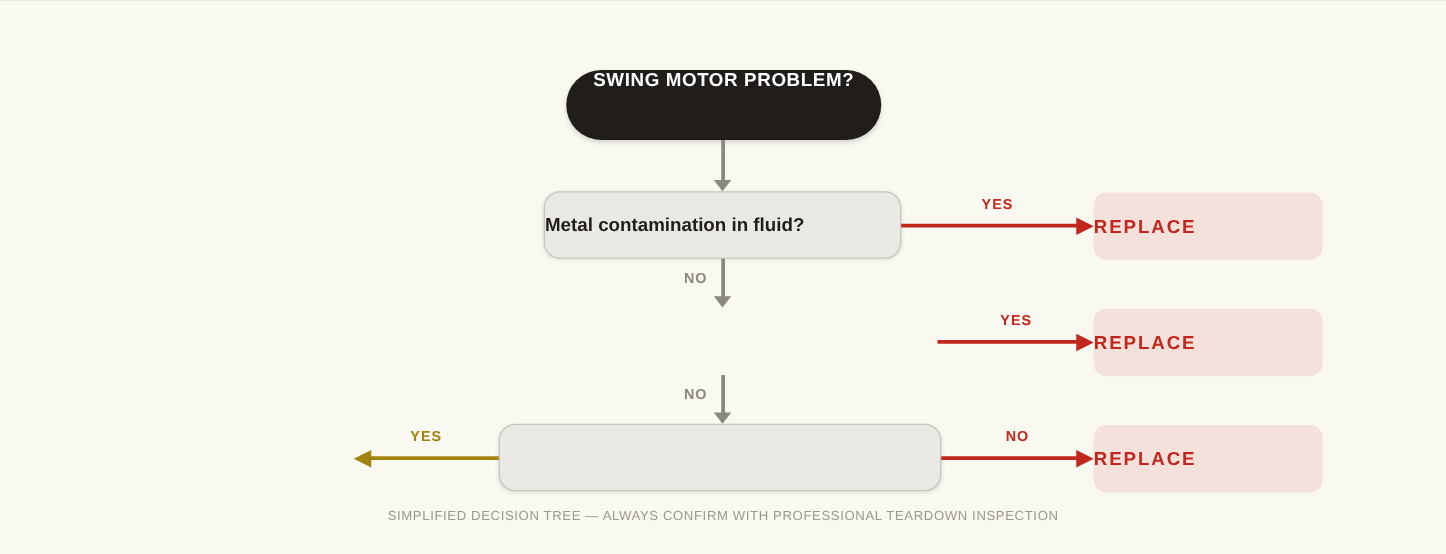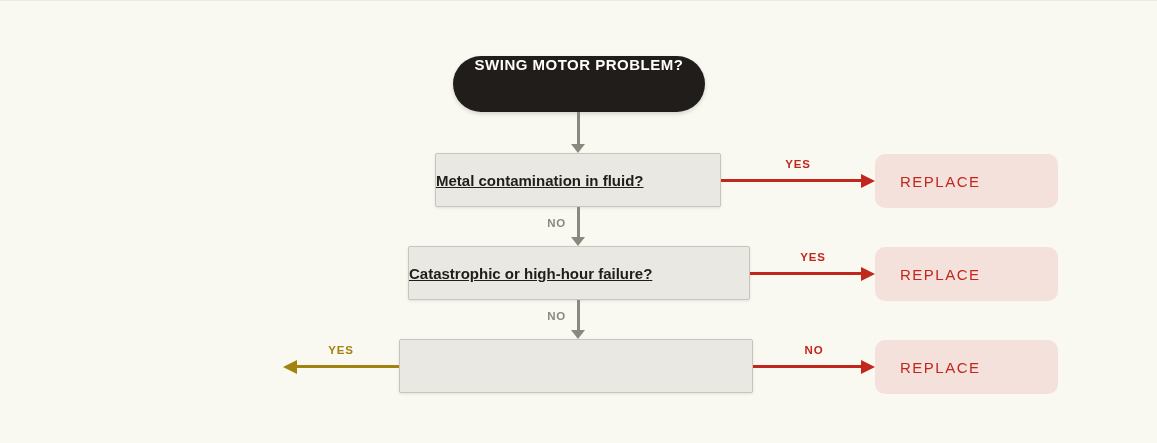--- a/index.html
+++ b/index.html
@@ -40,33 +40,33 @@
     left:453px;top:55px;width:252px;height:56px;
     background:var(--start-fill);
     color:var(--start-text);
     border-radius:28px;
     font-weight:700;font-size:15px;letter-spacing:0.5px;
     box-shadow:0 2px 4px rgba(0,0,0,0.15);
   }
   .decision{
     background:var(--decision-fill);
     border:1.5px solid var(--decision-border);
-    border-radius:2px;
+    border-radius:13px;
     color:var(--decision-text);
     font-weight:700;font-size:15px;
     box-shadow:0 1px 3px rgba(0,0,0,0.10);
-    flex-direction:column;line-height:19px;text-decoration:underline;
+    flex-direction:column;line-height:19px;
   }
   .decision-1{left:435px;top:152px;width:286px;height:54px;}
   .decision-2{left:408px;top:245px;width:342px;height:54px;}
   .decision-3{left:399px;top:338px;width:354px;height:54px;}
   .outcome{
     border-radius:10px;
-    font-weight:400;font-size:15px;letter-spacing:1.5px;
-    flex-direction:column;line-height:17px;padding-left:25px;
+    font-weight:700;font-size:15px;letter-spacing:1.5px;
+    flex-direction:column;line-height:17px;
   }
   .replace{
     background:var(--replace-fill);
     color:var(--replace-text);
     left:875px;width:183px;height:54px;
   }
   .replace-1{top:153px;}
   .replace-2{top:246px;}
   .replace-3{top:339px;}
   .repair{
@@ -136,23 +136,20 @@
   <div class="arrow-right" style="left:861px;top:172.5px;"></div>
 
   <div class="node outcome replace replace-1">
     <span>REPLACE</span>
   </div>
 
   <div class="edge-label gray" style="left:516px;top:216px;width:50px;text-align:right;">NO</div>
   <div class="vline" style="left:577px;top:206px;height:31px;"></div>
   <div class="arrow-down" style="left:571px;top:236px;"></div>
 
-  <div class="node decision decision-2">
-    <span>Catastrophic or high-hour failure?</span>
-  </div>
 
   <div class="edge-label red" style="left:785px;top:250px;width:56px;">YES</div>
   <div class="hline red" style="left:750px;top:271px;width:113px;"></div>
   <div class="arrow-right" style="left:861px;top:265.5px;"></div>
 
   <div class="node outcome replace replace-2">
     <span>REPLACE</span>
   </div>
 
   <div class="edge-label gray" style="left:516px;top:309px;width:50px;text-align:right;">NO</div>
@@ -168,14 +165,15 @@
 
   <div class="node outcome replace replace-3">
     <span>REPLACE</span>
   </div>
 
   <div class="edge-label gold" style="left:313px;top:343px;width:56px;">YES</div>
   <div class="hline gold" style="left:296px;top:364px;width:103px;"></div>
   <div class="arrow-left" style="left:283px;top:358.5px;"></div>
 
 
+  <div class="caption">SIMPLIFIED DECISION TREE — ALWAYS CONFIRM WITH PROFESSIONAL TEARDOWN INSPECTION</div>
 
 </div>
 
 </body></html>

